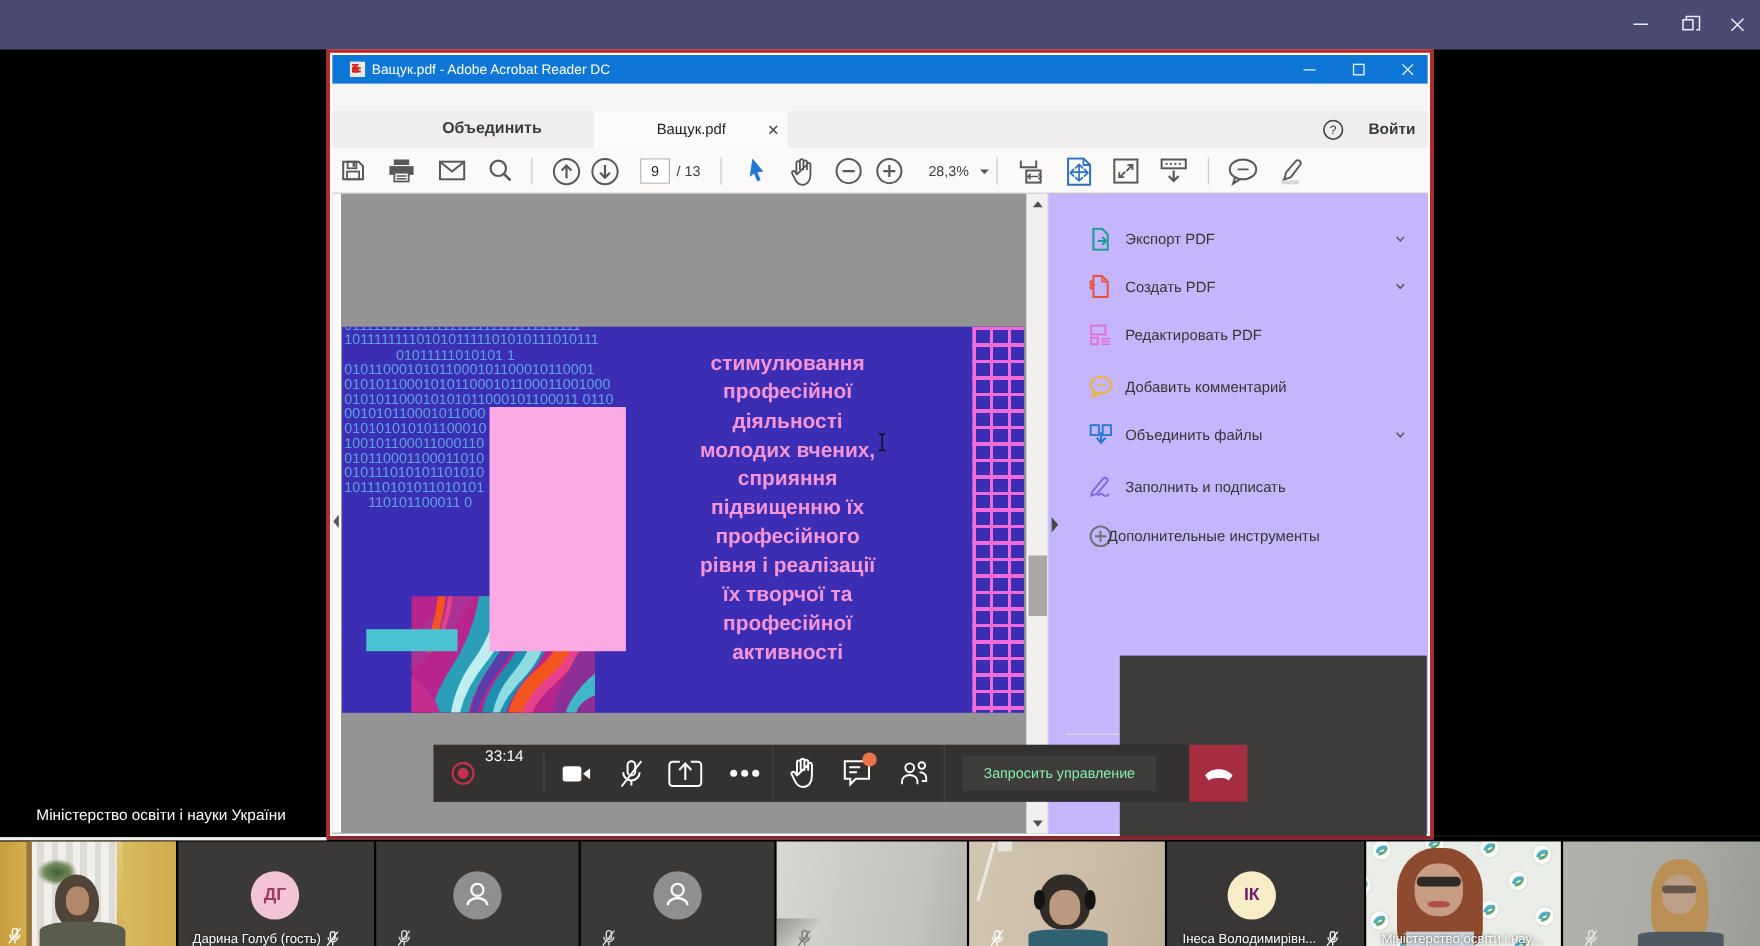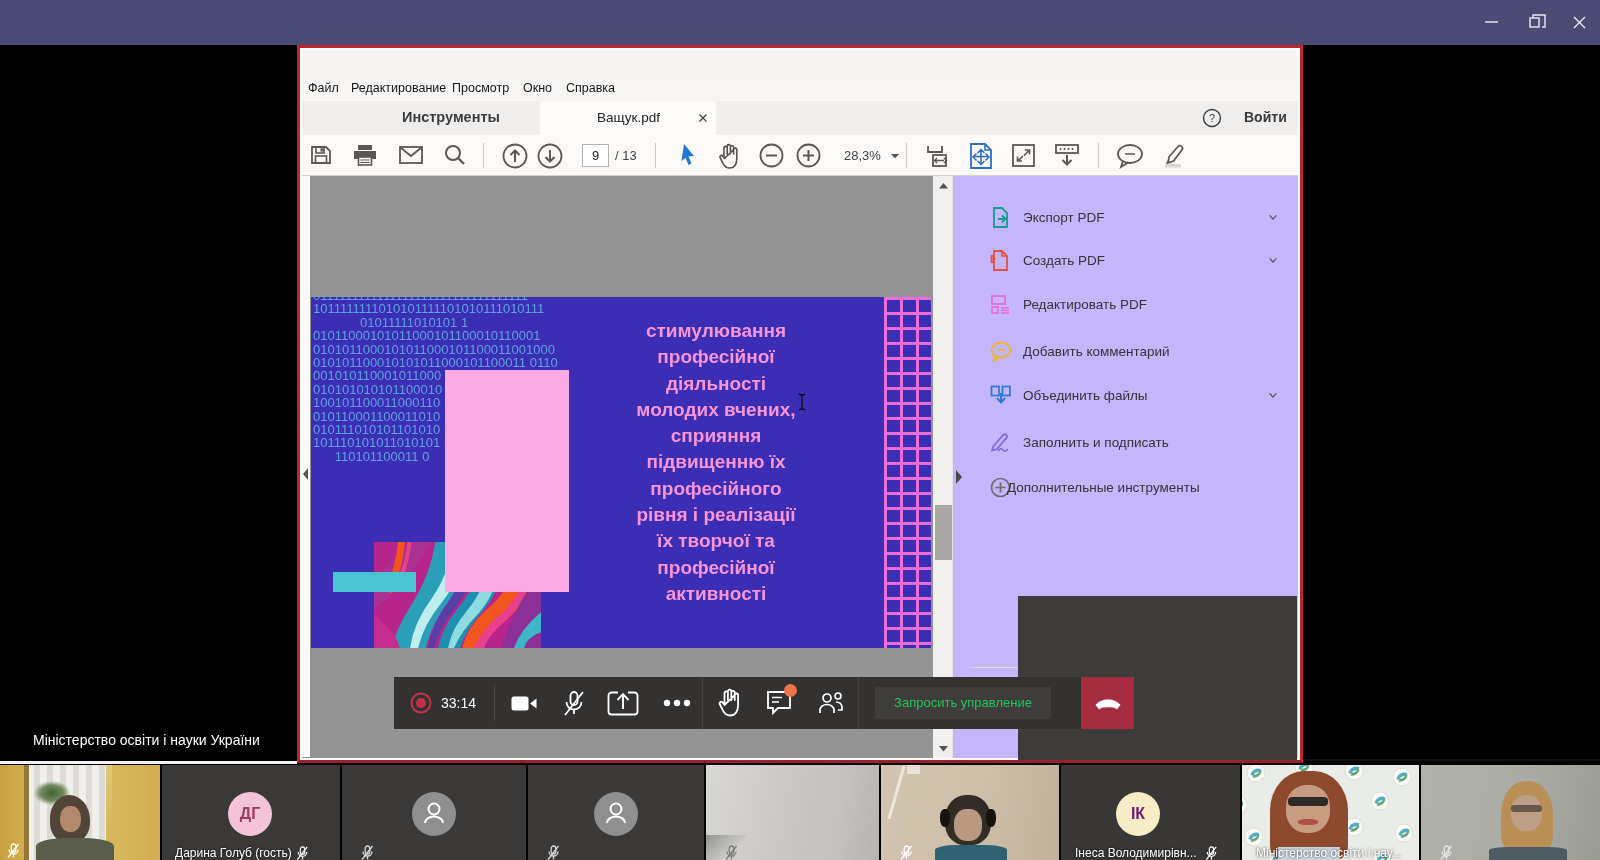--- a/index.html
+++ b/index.html
@@ -34,21 +34,21 @@
   .chev  { position:absolute; left:317px; width:10px; height:10px; }
 
   
   #vscroll { left:631px; top:126px; width:21px; height:582px; background:#f1f0ef; }
 
   
   #slide { left:9px; top:121px; width:620px; height:351px; background:#3b2db4; overflow:hidden; }
 
   
   #mbar { left:394px; top:677px; width:687px; height:52px; background:#343231; }
-  #mbtn { left:875px; top:687px; width:176px; height:32px; background:#3f3d3b; color:#22c55e;
+  #mbtn { left:875px; top:687px; width:176px; height:32px; background:#3f3d3b; color:#86efac;
           font-size:13px; text-align:center; line-height:32px; }
   #hangup { left:1081px; top:677px; width:53px; height:52px; background:#a62c40; }
 
   
   #vbox { left:1018px; top:596px; width:279px; height:164px; background:#3d3c3b; }
 
   
   .tile { position:absolute; top:765px; height:95px; background:#3a3938; overflow:hidden; }
   .avatar { position:absolute; top:27px; width:44px; height:44px; border-radius:50%;
             text-align:center; line-height:44px; font-weight:bold; font-size:16px; }
@@ -71,32 +71,41 @@
   </div>
 
   <div class="abs" style="left:0;top:761px;width:297px;height:3px;background:#f2f2f2;"></div>
   <div class="abs" style="left:1303px;top:759px;width:297px;height:2px;background:#111;"></div>
 
   <div class="abs" style="left:33px;top:732px;color:#fff;font-size:14px;">Міністерство освіти і науки України</div>
 
   <div class="abs" id="acwin">
     <div id="acin">
 
-
-      <div class="abs" id="menubar">
-        <span style="left:6px">Файл</span>
-        <span style="left:49px">Редактирование</span>
-        <span style="left:150px">Просмотр</span>
-        <span style="left:221px">Окно</span>
-        <span style="left:264px">Справка</span>
+      <div class="abs" id="titlebar">
+        <svg class="abs" style="left:16px;top:6px" width="14" height="14" viewBox="0 0 14 14">
+          <rect x="0" y="0" width="14" height="14" fill="#fff"></rect>
+          <path d="M0 0 h9 l5 5 v9 h-14 z" fill="#e8e8e8"></path>
+          <path d="M2 3 h6 M2 6 h8 M2 9 h8" stroke="#c22" stroke-width="1.6"></path>
+          <circle cx="5" cy="7" r="3.2" fill="#d22a20"></circle>
+        </svg>
+        <span id="titletext">Ващук.pdf - Adobe Acrobat Reader DC</span>
+        <svg class="abs" style="left:878px;top:6px" width="118" height="14" viewBox="0 0 118 14">
+          <g stroke="#eef4fb" stroke-width="1.2" fill="none">
+            <line x1="5" y1="7.5" x2="16" y2="7.5"></line>
+            <rect x="50.5" y="2.5" width="9.5" height="9.5"></rect>
+            <path d="M95 2.5 l9.5 9.5 M104.5 2.5 l-9.5 9.5"></path>
+          </g>
+        </svg>
       </div>
+
 
       <div class="abs" id="tabbar">
         <span class="abs" style="left:12px;top:20px;font-size:14.5px;font-weight:bold;color:#3c3c3c;margin-top:22px;">Главная</span>
-        <span class="abs" style="left:100px;top:8px;font-size:14.5px;font-weight:bold;color:#3c3c3c;">Инструменты</span>
+        <span class="abs" style="left:100px;top:8px;font-size:14.5px;font-weight:bold;color:#3c3c3c;">Объединить</span>
         <div class="abs" style="left:238px;top:0;width:176px;height:34px;background:#fcfbfa;"></div>
         <span class="abs" style="left:295px;top:9px;font-size:13.5px;color:#222;">Ващук.pdf</span>
         <svg class="abs" style="left:396px;top:12px" width="10" height="10" viewBox="0 0 10 10">
           <path d="M1.5 1.5 l7 7 M8.5 1.5 l-7 7" stroke="#444" stroke-width="1.3"></path>
         </svg>
         <svg class="abs" style="left:900px;top:7px" width="20" height="20" viewBox="0 0 20 20">
           <circle cx="10" cy="10" r="8.5" fill="none" stroke="#3e3e3e" stroke-width="1.4"></circle>
           <text x="10" y="14" font-size="11" text-anchor="middle" fill="#3e3e3e">?</text>
         </svg>
         <span class="abs" style="left:942px;top:8px;font-size:14px;font-weight:bold;color:#3a3a3a;">Войти</span>
@@ -342,21 +351,21 @@
   </div>
 
   <div class="abs" id="vbox"></div>
 
   <div class="abs" id="mbar">
 
     <svg class="abs" style="left:16px;top:15px" width="22" height="22" viewBox="0 0 22 22">
       <circle cx="11" cy="11" r="9.5" fill="none" stroke="#c4314b" stroke-width="2"></circle>
       <circle cx="11" cy="11" r="5" fill="#c4314b"></circle>
     </svg>
-    <span class="abs" style="left:47px;top:18px;color:#fff;font-size:14px;">33:14</span>
+    <span class="abs" style="left:47px;top:2px;color:#fff;font-size:14px;">33:14</span>
     <div class="abs" style="left:100px;top:8px;width:1px;height:36px;background:#4e4c4a;"></div>
 
     <svg class="abs" style="left:117px;top:19px" width="26" height="15" viewBox="0 0 26 15">
       <rect x="0.5" y="0.5" width="17" height="14" rx="2.5" fill="#fff"></rect>
       <path d="M19 7.5 L25.5 2.5 V12.5 Z" fill="#fff"></path>
     </svg>
 
     <svg class="abs" style="left:167px;top:13px" width="26" height="27" viewBox="0 0 26 27">
       <g stroke="#fff" stroke-width="1.8" fill="none">
         <rect x="9.5" y="2" width="7" height="13" rx="3.5"></rect>

